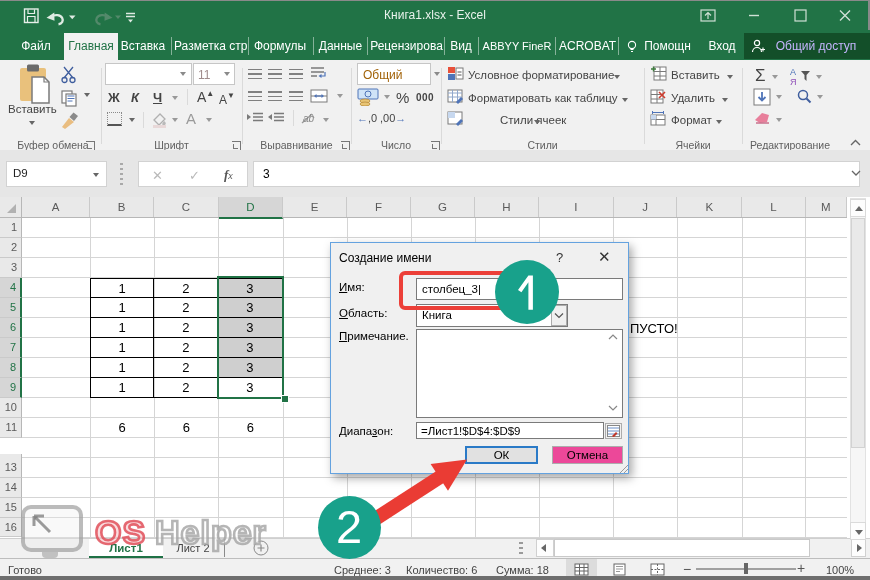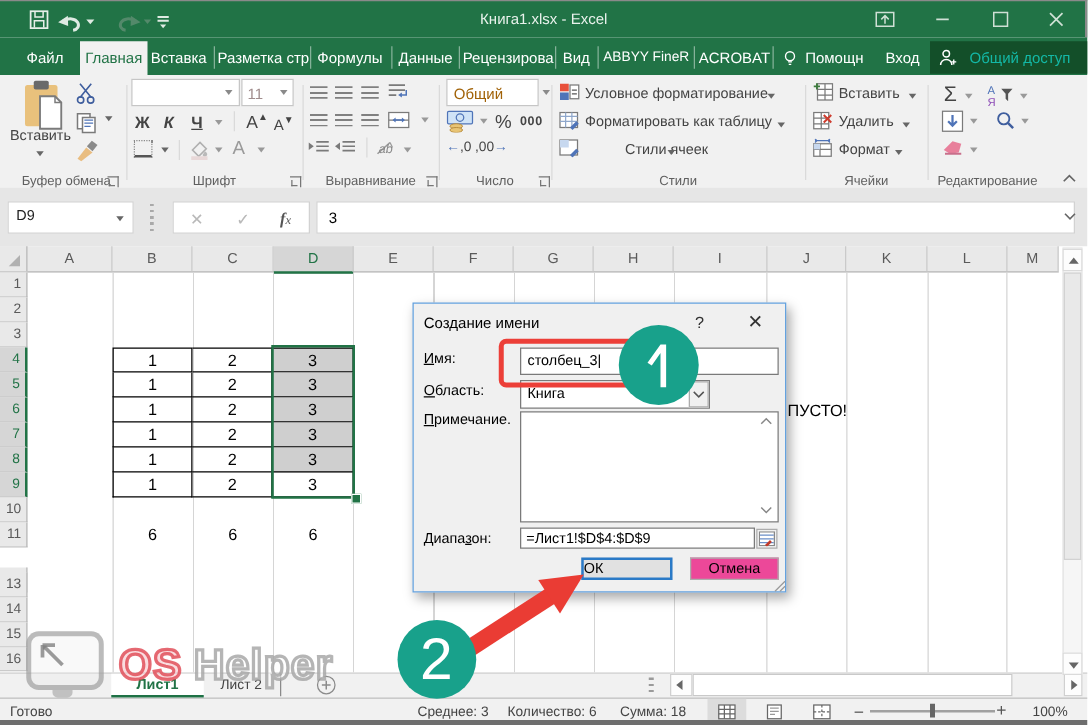--- a/index.html
+++ b/index.html
@@ -10,21 +10,21 @@
 
 #titlebar{left:0;top:0;width:870px;height:30px;background:#217346;border-top:1px solid #8a8a8a;}
 #title{left:0;top:8px;width:870px;text-align:center;color:#e9f2ec;font-size:12px;}
 #winright{border-right:2px solid #8a8a8a;height:30px;right:0;top:0;width:2px;}
 
 
 #tabrow{left:0;top:30px;width:870px;height:30px;background:#217346;}
 .tab{top:33px;height:27px;line-height:27px;color:#fff;font-size:12px;text-align:center;white-space:nowrap;}
 #tabsel{background:#f1f1f1;color:#217346;}
 .tsep{top:37px;width:1px;height:18px;background:rgba(255,255,255,0.45);}
-#share{height:26px;background:#134f29;color:#14b8a6;font-size:11.5px;line-height:26px;}
+#share{height:26px;background:#134f29;color:#c4b5fd;font-size:11.5px;line-height:26px;}
 
 
 #ribbon{left:0;top:60px;width:870px;height:90px;background:#f1f1f1;font-size:11.5px;color:#444;}
 .gsep{top:8px;width:1px;height:76px;background:#dadada;}
 .glabel{top:77px;font-size:10.5px;color:#5f5f5f;text-align:center;}
 .launch{top:78px;width:9px;height:9px;border-left:1px solid #777;border-bottom:1px solid #777;transform:rotate(180deg);}
 .launch:after{content:"";position:absolute;right:1px;top:1px;width:4px;height:4px;border-right:1px solid #777;border-top:1px solid #777;}
 .rbtn{color:#444;font-size:11.5px;}
 .drop{width:0;height:0;border-left:3.5px solid transparent;border-right:3.5px solid transparent;border-top:4px solid #666;}
 .combo{background:#fff;border:1px solid #c6c6c6;}
@@ -442,21 +442,21 @@
  <div class="abs dfield" style="left:85px;top:179px;width:188px;height:17px;">
       <span style="position:absolute;left:4px;top:2px;">=Лист1!$D$4:$D$9</span>
     </div>
  <div class="abs" style="left:274px;top:180px;width:17px;height:16px;border:1px solid #acacac;background:#f0f0f0;">
   <svg style="position:absolute;left:1px;top:1px;" width="13" height="12" viewBox="0 0 13 12">
    <rect x="0.5" y="0.5" width="12" height="11" fill="#fff" stroke="#888"></rect>
    <path d="M1,3 h11 M1,6 h11 M1,9 h11" stroke="#6b8fc9"></path>
    <path d="M5,11 l4,-4 1.5,1.5 -4,4 z" fill="#c0392b"></path>
   </svg>
  </div>
- <div class="abs" style="left:134px;top:203px;width:73px;height:18px;background:#e1e1e1;border:2px solid #2a7ac7;line-height:14px;font-size:11.5px;">ОК</div>
+ <div class="abs" style="left:134px;top:203px;width:73px;height:18px;background:#e1e1e1;border:2px solid #2a7ac7;text-align:center;line-height:14px;font-size:11.5px;">ОК</div>
  <div class="abs" style="left:221px;top:203px;width:71px;height:18px;background:#ec4899;border:1px solid #acacac;text-align:center;line-height:16px;font-size:11.5px;">Отмена</div>
  <svg class="abs" style="left:288px;top:221px;" width="10" height="10" viewBox="0 0 10 10">
   <path d="M9,1 L1,9 M9,5 L5,9" stroke="#9a9a9a" stroke-width="1"></path>
  </svg>
 </div>
 
 <div class="abs" id="redrect" style="left:399px;top:271px;width:155px;height:39px;"></div>
 
 <div class="abs" id="wm" style="left:18px;top:502px;width:280px;height:58px;">
  <div class="abs" style="left:3px;top:3px;width:62px;height:47px;border:4px solid rgba(145,145,145,0.6);border-radius:10px;background:rgba(235,235,235,0.3);"></div>

